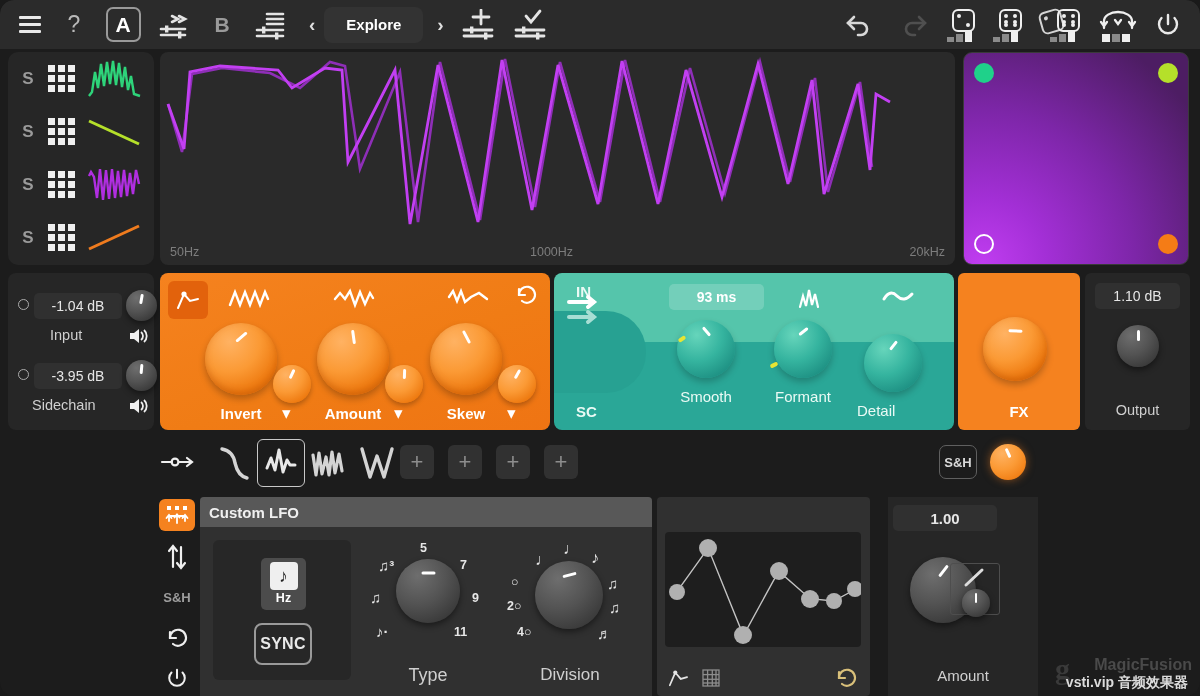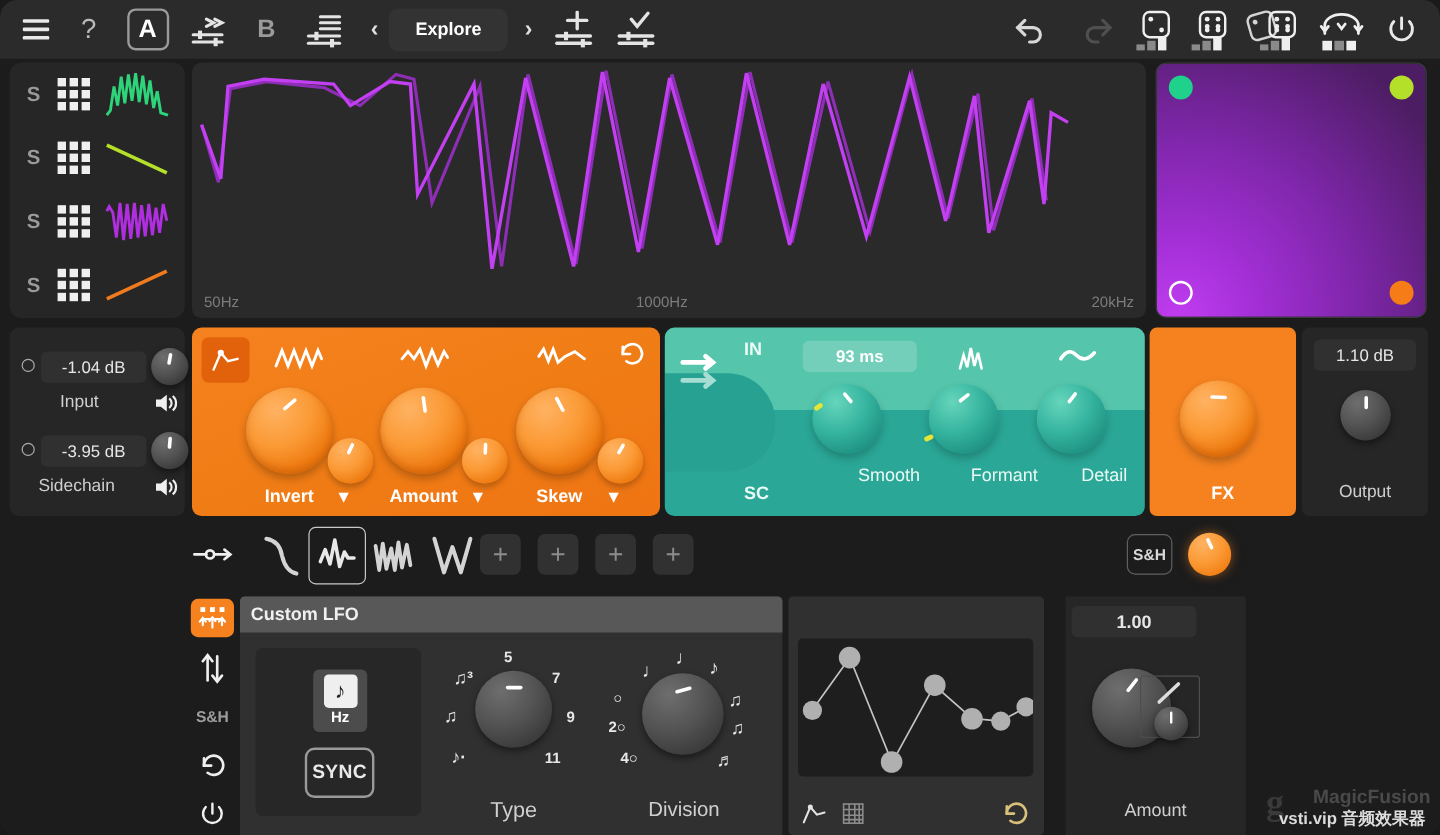--- a/index.html
+++ b/index.html
@@ -106,21 +106,21 @@
     width:38px;height:38px;border-radius:50%;
     background:radial-gradient(circle at 34% 26%, #ffb262 0%, #fb9a35 45%, #ee7a10 78%, #d96a08 100%);
     box-shadow: 0 3px 5px rgba(0,0,0,.25);
     position:relative;
   }
   .ptr { position:absolute; width:3px; height:14px; background:#fff; border-radius:2px;
          left:50%; top:7px; margin-left:-1.5px; transform-origin:50% 50%; }
   .ptr-sm { position:absolute; width:2.6px; height:10px; background:#fff; border-radius:2px;
             left:50%; top:4px; margin-left:-1.3px; transform-origin:50% 50%; }
   .lbl-orange { color:#fff; font-size:15px; font-weight:600; }
-  .lbl-teal { color:#eafaf5; font-size:15px; font-weight:500;margin-left:44px; }
+  .lbl-teal { color:#eafaf5; font-size:15px; font-weight:500; }
 
   
   .mod-teal {
     position:absolute; left:554px; top:273px; width:400px; height:157px;
     border-radius:8px; overflow:hidden;
     background:linear-gradient(#55c5ab 0%, #55c5ab 44%, #2aa797 44%, #2aa797 100%);
   }
   .routing-block {
     position:absolute; left:0; top:38px; width:92px; height:82px;
     background:#27a192; border-radius:0 40px 40px 0;
@@ -606,21 +606,21 @@
     <span class="led" style="left:124px;top:64px;transform:rotate(-35deg)"></span>
 
     <div style="position:absolute;left:211px;top:47px;text-align:center;width:76px">
       <div class="knob-teal" style="margin:0 auto">
         <span class="ptr" style="height:11px;top:6px;transform:rotate(-128deg)"></span>
       </div>
       <div class="lbl-teal" style="margin-top:10px">Formant</div>
     </div>
     <span class="led" style="left:216px;top:90px;transform:rotate(-25deg)"></span>
 
-    <div style="position:absolute;left:303px;top:47px;text-align:center;width:72px">
+    <div style="position:absolute;left:303px;top:61px;text-align:left;width:72px">
       <div class="knob-teal" style="margin:0 auto">
         <span class="ptr" style="height:11px;top:6px;transform:rotate(38deg)"></span>
       </div>
       <div class="lbl-teal" style="margin-top:10px">Detail</div>
     </div>
   </div>
 
   <div class="mod-fx">
     <div class="knob-big" style="position:absolute;left:25px;top:44px;width:64px;height:64px">
       <span class="ptr" style="transform:rotate(92deg)"></span>

